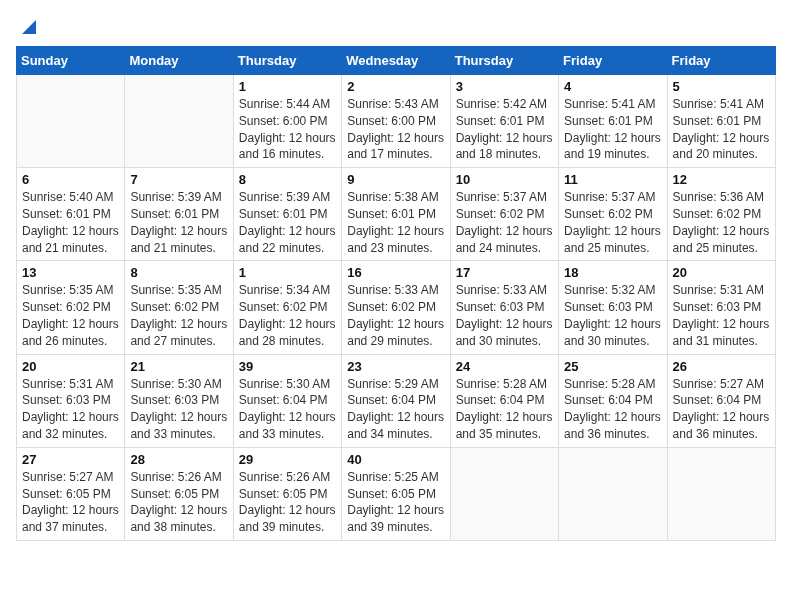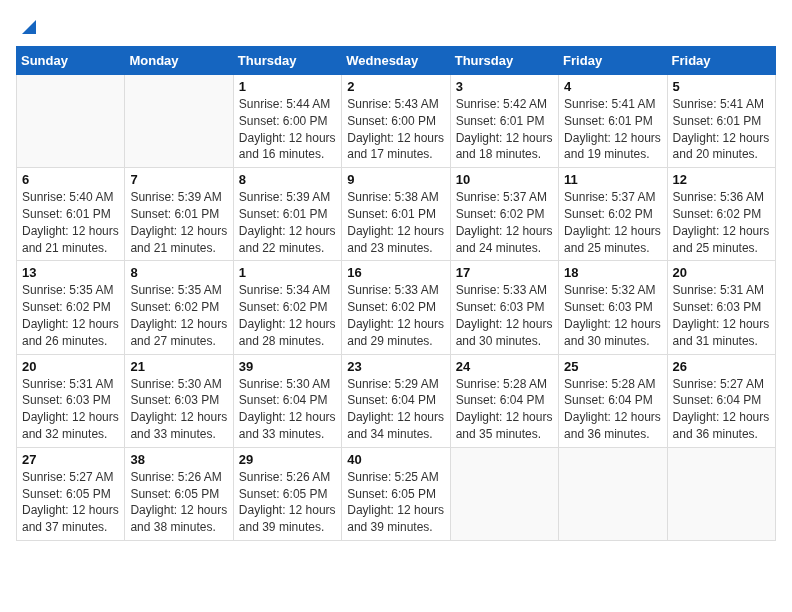--- a/index.html
+++ b/index.html
@@ -224,21 +224,21 @@
           <span class="day-number">26</span>
           <div class="cell-text">Sunrise: 5:27 AM<br>Sunset: 6:04 PM<br>Daylight: 12 hours and 36 minutes.</div>
         </td>
       </tr>
       <tr>
         <td>
           <span class="day-number">27</span>
           <div class="cell-text">Sunrise: 5:27 AM<br>Sunset: 6:05 PM<br>Daylight: 12 hours and 37 minutes.</div>
         </td>
         <td>
-          <span class="day-number">38</span>
+          <span class="day-number">28</span>
           <div class="cell-text">Sunrise: 5:26 AM<br>Sunset: 6:05 PM<br>Daylight: 12 hours and 38 minutes.</div>
         </td>
         <td>
           <span class="day-number">29</span>
           <div class="cell-text">Sunrise: 5:26 AM<br>Sunset: 6:05 PM<br>Daylight: 12 hours and 39 minutes.</div>
         </td>
         <td>
           <span class="day-number">40</span>
           <div class="cell-text">Sunrise: 5:25 AM<br>Sunset: 6:05 PM<br>Daylight: 12 hours and 39 minutes.</div>
         </td>

